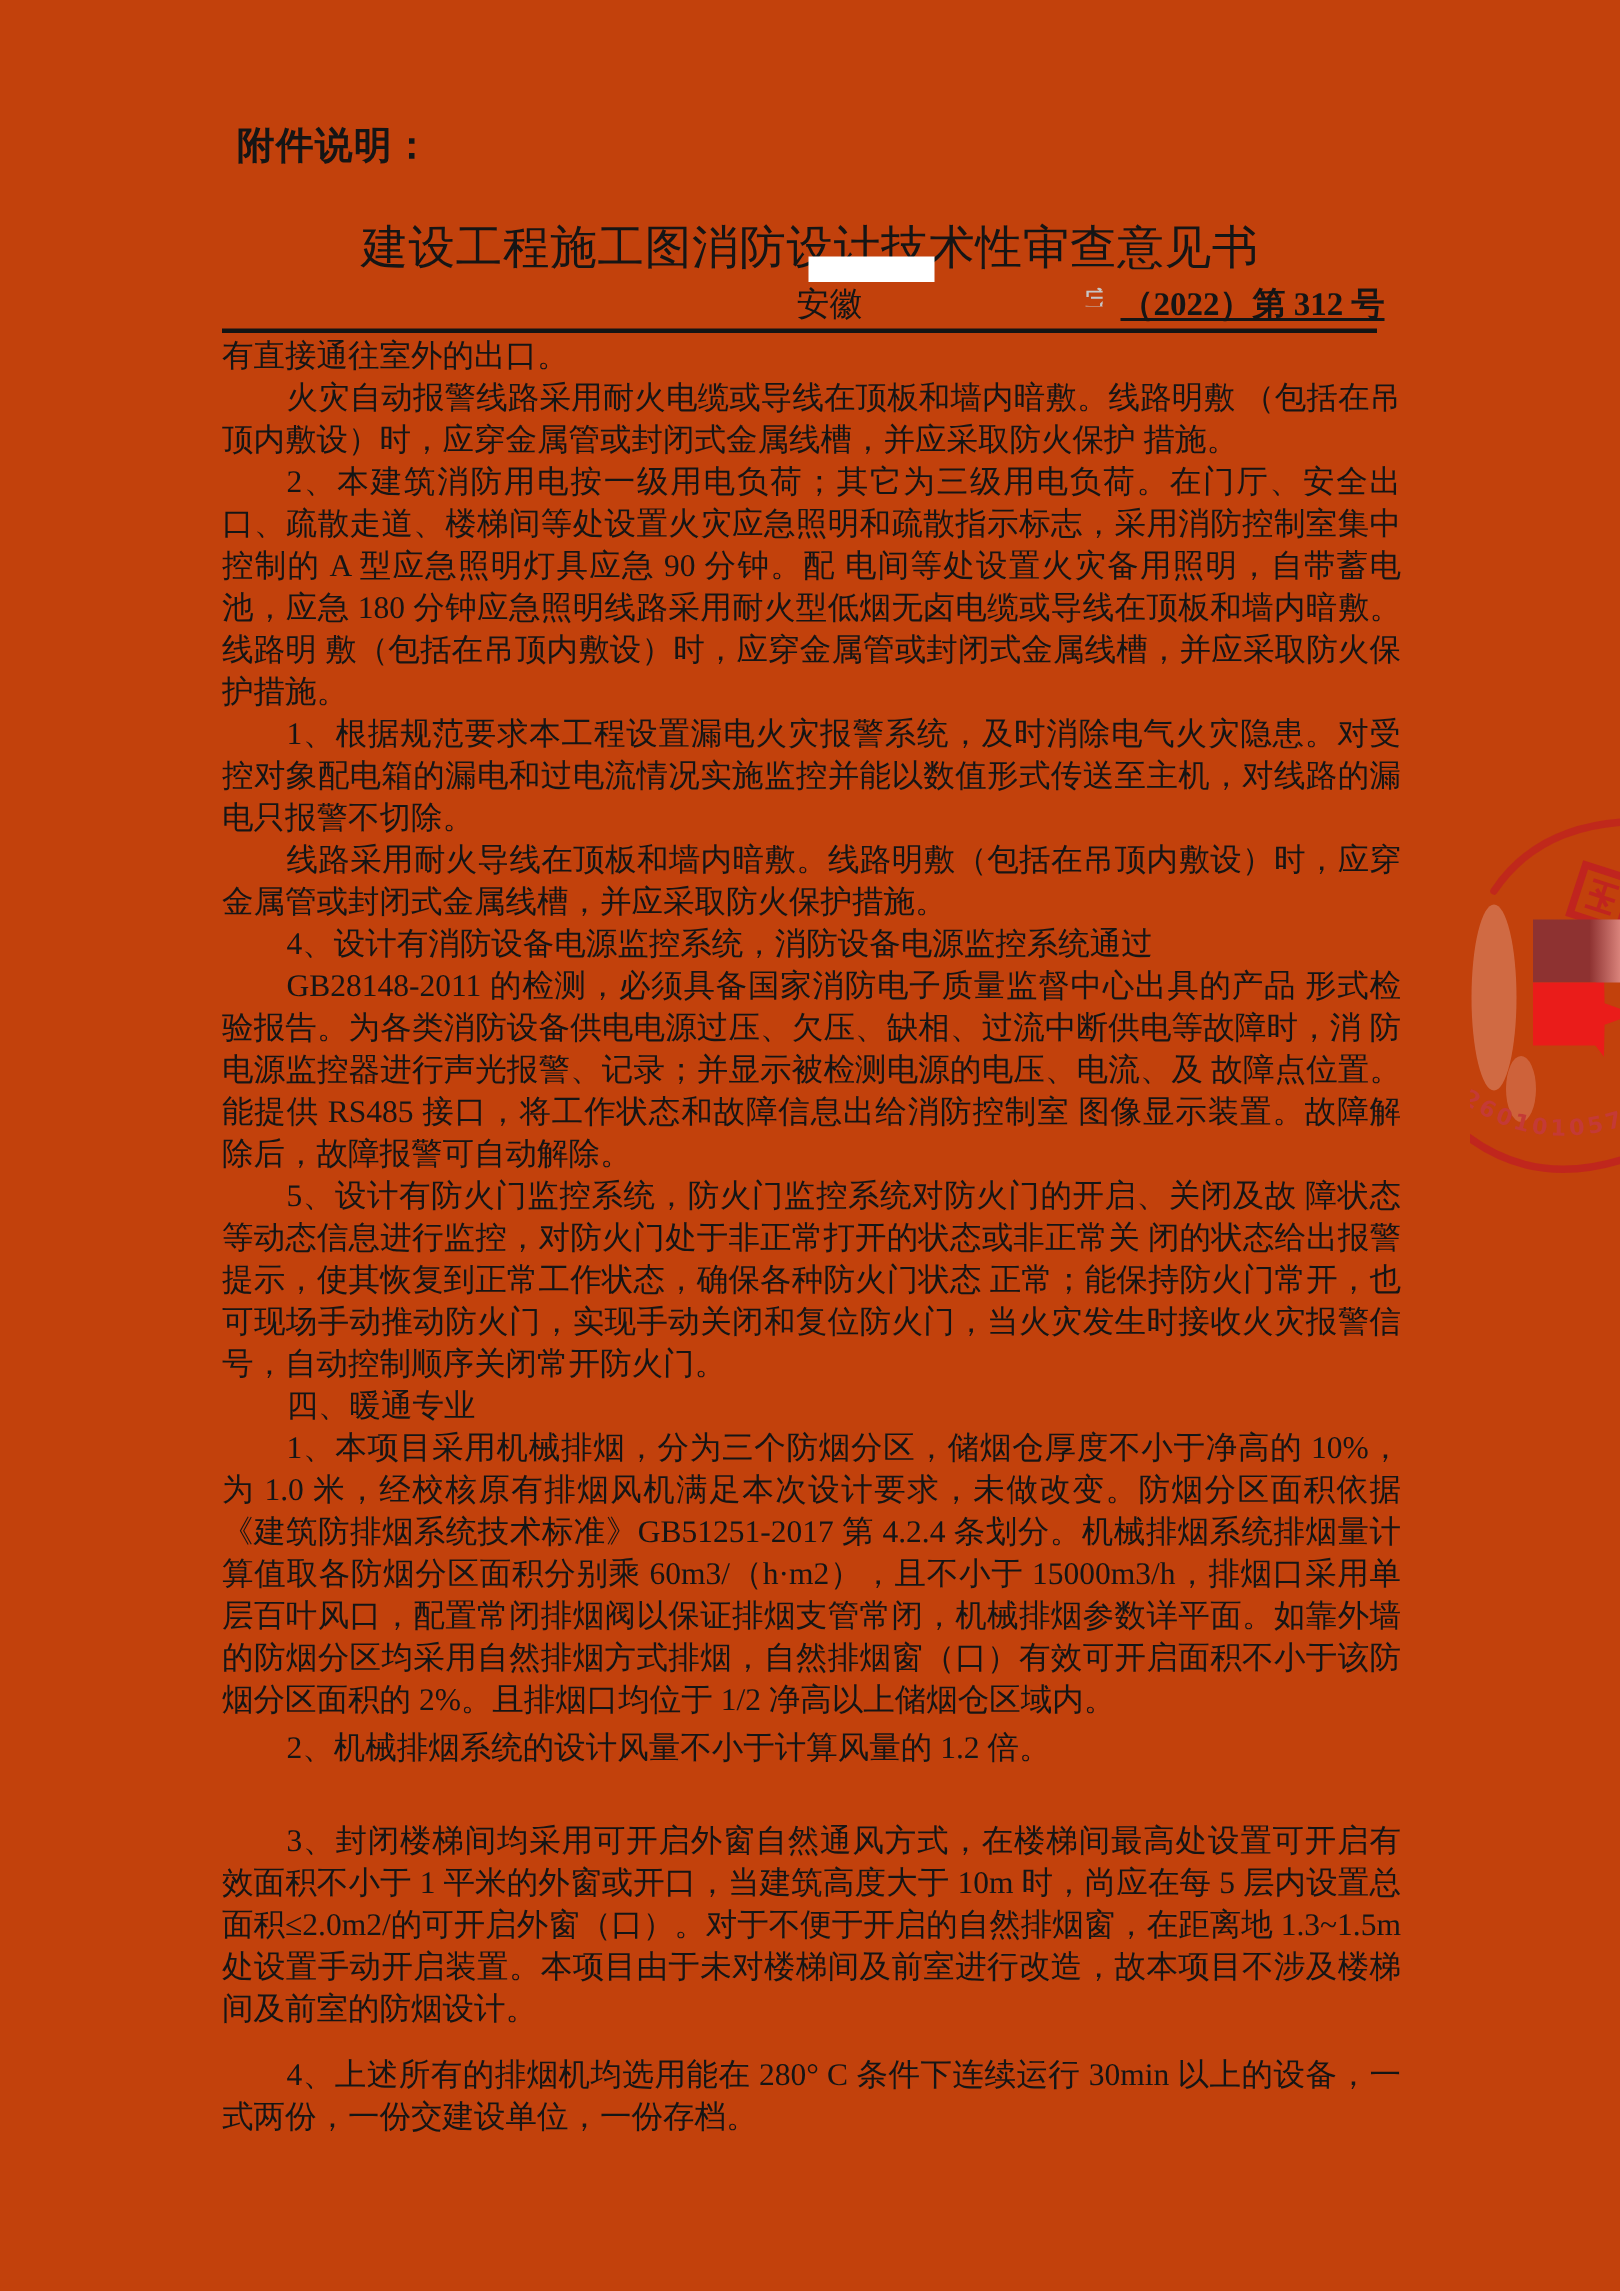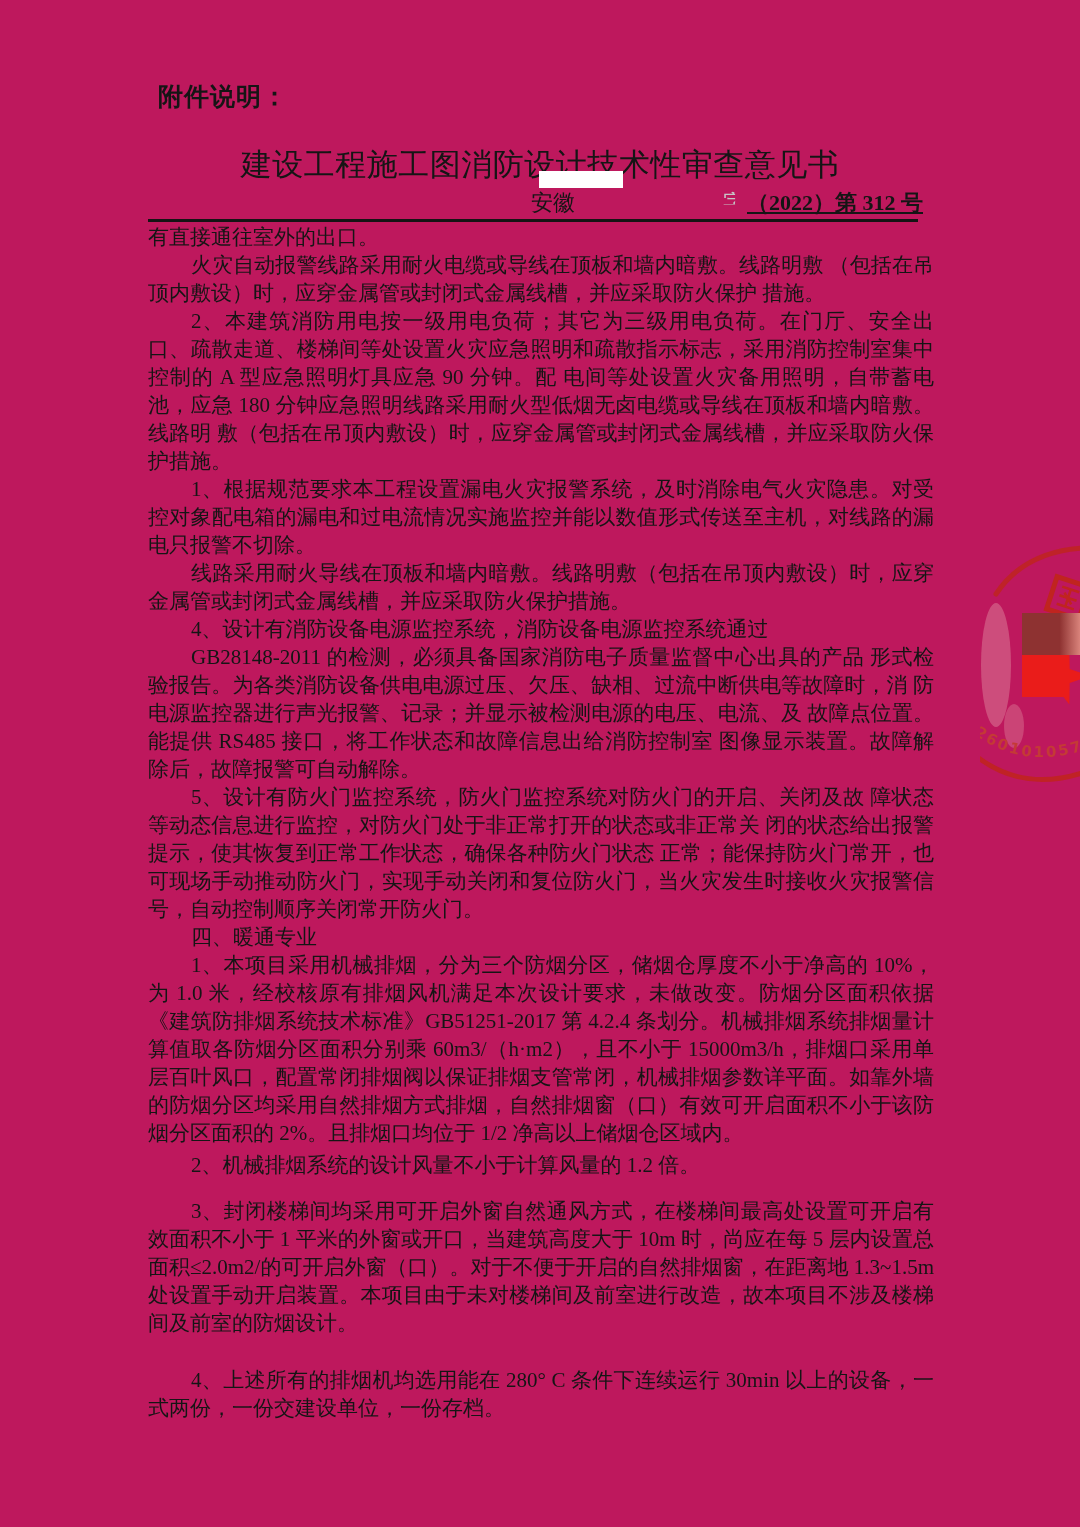--- a/index.html
+++ b/index.html
@@ -1,19 +1,19 @@
 <!DOCTYPE html>
 <html><head>
 <meta charset="utf-8">
 <style>
   html,body { margin:0; padding:0; background:#ffffff; }
   .page {
     position:relative;
     width:1080px; height:1527px;
-    background:#be185d;
+    background:#c2410c;
     font-family:"Liberation Serif","DejaVu Serif",serif;
     color:#151515;
     overflow:hidden;
   }
   .attachment-label {
     position:absolute; left:158px; top:80px;
     font-size:25px; font-weight:600; letter-spacing:1px;
     white-space:nowrap;
   }
   .doc-title {
@@ -43,22 +43,22 @@
     background:#141414;
   }
   .body-text {
     position:absolute; left:148px; top:223px; width:786px;
     font-size:21px; line-height:28px;
     text-align:justify;
   }
   .body-text p { margin:0; }
   .body-text p.indent { text-indent:43px; }
   .body-text p.gap-sm { margin-top:4px; }
-  .body-text p.gap-lg { margin-top:18px; }
-  .body-text p.gap-md { margin-top:29px; }
+  .body-text p.gap-lg { margin-top:34px; }
+  .body-text p.gap-md { margin-top:16px; }
   .stamp {
     position:absolute; left:980px; top:540px; width:100px; height:250px;
     overflow:hidden;
   }
   .stamp svg { display:block; }
 </style>
 </head>
 <body>
 
 <div class="page">

